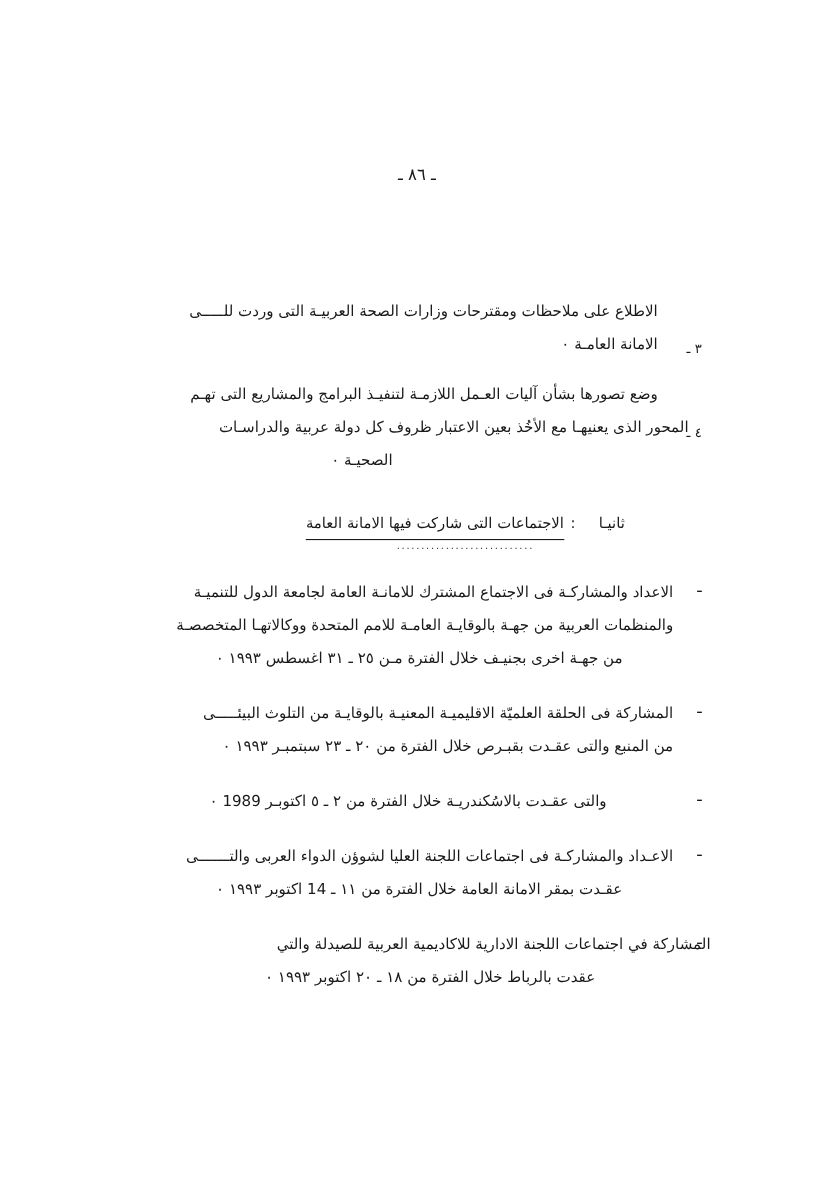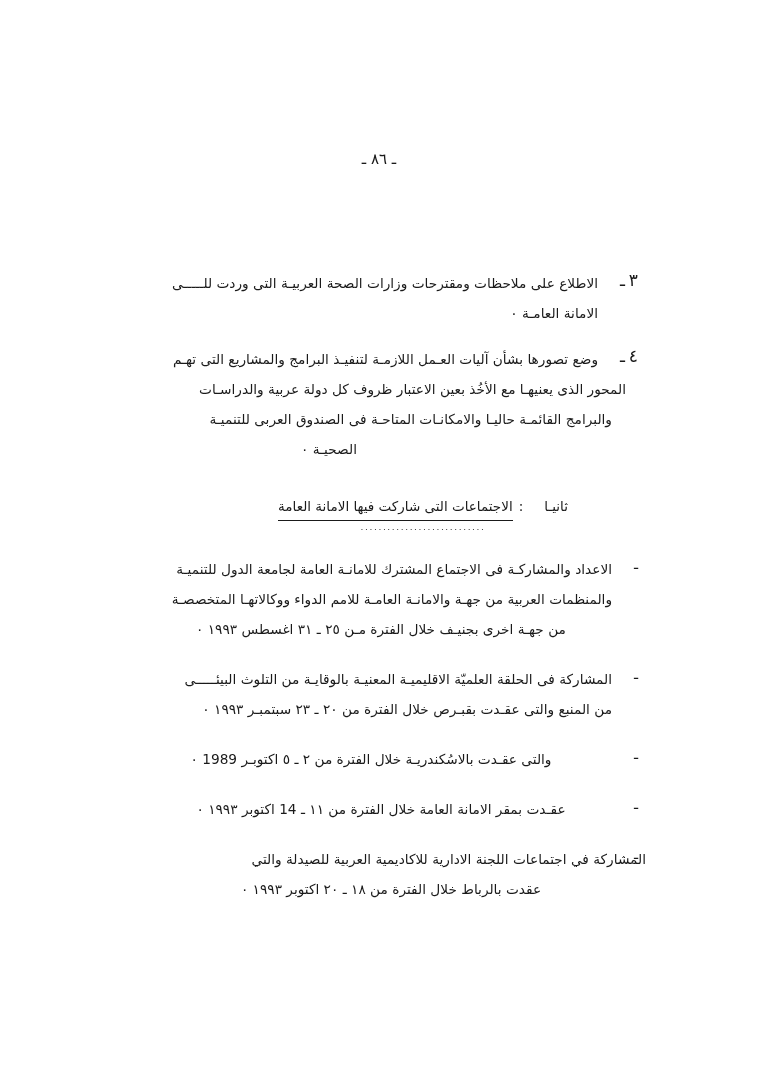--- a/index.html
+++ b/index.html
@@ -43,26 +43,27 @@
 
   
   .num-item {
     display: flex;
     flex-direction: row;
     align-items: flex-start;
     margin-bottom: 16px;
   }
   .num-marker {
     flex: 0 0 auto;
-    font-size: 17px;
+    font-size: 12px;
     padding-top: 2px;
     white-space: nowrap;
     min-width: 40px;
     text-align: right;
     direction: rtl;
+    margin-top: 40px;
   }
   .num-marker .dash {
     display: inline-block;
     margin-left: 6px;
     margin-right: 4px;
   }
   .num-body {
     flex: 1 1 auto;
     direction: rtl;
   }
@@ -146,37 +147,36 @@
       </div>
     </div>
 
     <div class="num-item">
       <div class="num-marker">
         <span>٤</span><span class="dash">ـ</span>
       </div>
       <div class="num-body">
         <div class="line ln-right">وضع تصورها بشأن آليات العـمل اللازمـة لتنفيـذ البرامج والمشاريع التى تهـم</div>
         <div class="line ln-right" style="margin-right:-28px;">المحور الذى يعنيهـا مع الأخُذ بعين الاعتبار ظروف كل دولة عربية والدراسـات</div>
-        <div class="line ln-right" style="margin-right:-14px;">والبرامج القائمـة حاليـا والامكانـات المتاحـة فى الصندوق العربى للتنميـة</div>
         <div class="line ln-center" style="padding-right:60px;">الصحيـة ٠</div>
       </div>
     </div>
 
     <div class="section-heading">
       <div class="sh-inner">
         <span class="sh-label">ثانيـا</span><span class="sh-colon">:</span><span class="sh-title">الاجتماعات التى شاركت فيها الامانة العامة</span>
         <div class="sh-underline-dots">............................</div>
       </div>
     </div>
 
     <div class="dash-item" style="margin-top:22px;">
       <div class="dash-marker">ـ</div>
       <div class="dash-body">
         <div class="line ln-right">الاعداد والمشاركـة فى الاجتماع المشترك للامانـة العامة لجامعة الدول للتنميـة</div>
-        <div class="line ln-right">والمنظمات العربية من جهـة والامانـة العامـة للامم الدواء ووكالاتهـا المتخصصـة</div>
+        <div class="line ln-right">والمنظمات العربية من جهـة بالوقايـة العامـة للامم المتحدة ووكالاتهـا المتخصصـة</div>
         <div class="line ln-center" style="padding-left:30px;">من جهـة اخرى بجنيـف خلال الفترة مـن ٢٥ ـ ٣١ اغسطس ١٩٩٣ ٠</div>
       </div>
     </div>
 
     <div class="dash-item">
       <div class="dash-marker">ـ</div>
       <div class="dash-body">
         <div class="line ln-right">المشاركة فى الحلقة العلميّة الاقليميـة المعنيـة بالوقايـة من التلوث البيئـــــى</div>
         <div class="line ln-right">من المنبع والتى عقـدت بقبـرص خلال الفترة من ٢٠ ـ ٢٣ سبتمبـر ١٩٩٣ ٠</div>
       </div>
@@ -185,20 +185,21 @@
     <div class="dash-item">
       <div class="dash-marker">ـ</div>
       <div class="dash-body">
         <div class="line ln-center" style="padding-left:10px;">والتى عقـدت بالاسُكندريـة خلال الفترة من ٢ ـ ٥ اكتوبـر 1989 ٠</div>
       </div>
     </div>
 
     <div class="dash-item">
       <div class="dash-marker">ـ</div>
       <div class="dash-body">
+        <div class="line ln-right">الاعـداد والمشاركـة فى اجتماعات اللجنة العليا لشوؤن الدواء العربى والتـــــــى</div>
         <div class="line ln-center" style="padding-left:30px;">عقـدت بمقر الامانة العامة خلال الفترة من ١١ ـ 14 اكتوبر ١٩٩٣ ٠</div>
       </div>
     </div>
 
     <div class="dash-item">
       <div class="dash-marker">ـ</div>
       <div class="dash-body">
         <div class="line ln-right" style="margin-right:-34px;">المشاركة في اجتماعات اللجنة الادارية للاكاديمية العربية للصيدلة والتي</div>
         <div class="line ln-center" style="padding-left:50px;">عقدت بالرباط خلال الفترة من ١٨ ـ ٢٠ اكتوبر ١٩٩٣ ٠</div>
       </div>

